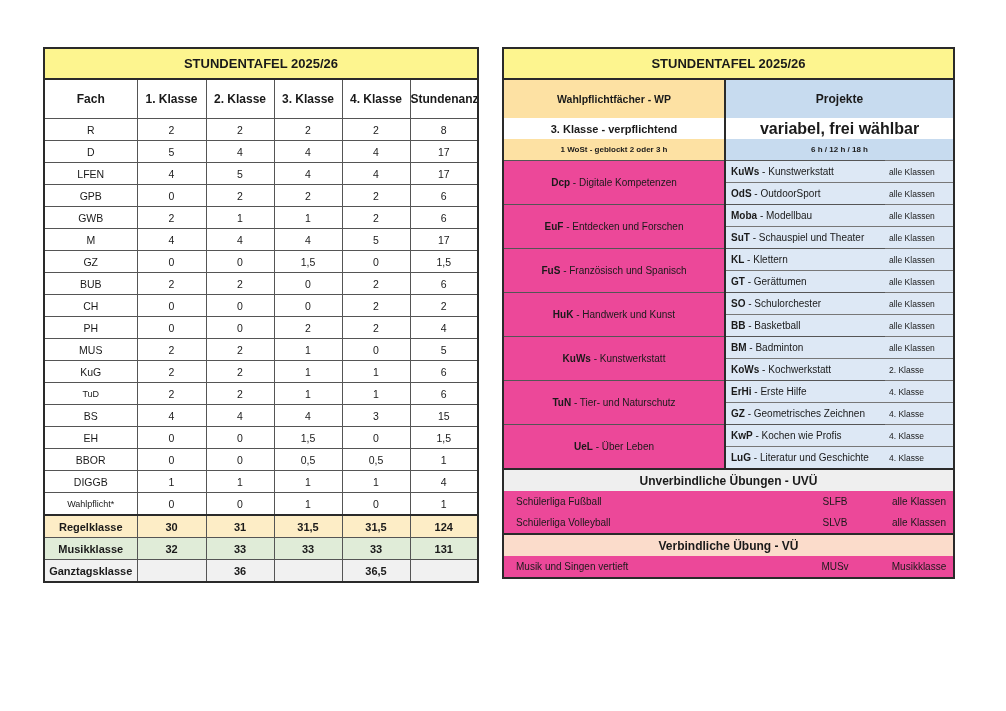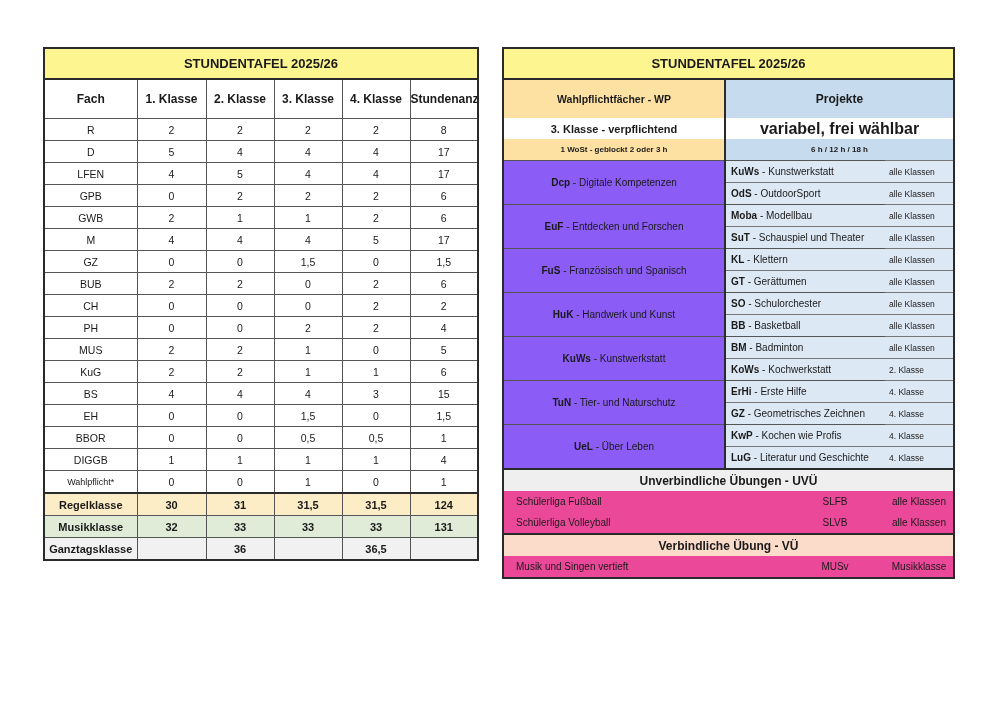--- a/index.html
+++ b/index.html
@@ -20,21 +20,21 @@
   
   #right { left:502px; top:47px; width:451px; border:2px solid #2a2a2a; }
   #right td { font-size:10px; height:21px; }
   #right .title { background:#fdf58f; font-weight:bold; font-size:13px; height:29px; text-align:center; border-bottom:2px solid #2a2a2a; }
   #right .wp { background:#fde1a3; text-align:center; font-weight:bold; font-size:10.5px; border-right:2px solid #2a2a2a; }
   #right .pj { background:#c7dbef; text-align:center; font-weight:bold; font-size:12px; }
   #right .sub-wp { background:#ffffff; text-align:center; font-weight:bold; font-size:11px; border-right:2px solid #2a2a2a; }
   #right .sub-pj { background:#ffffff; text-align:center; font-weight:bold; font-size:16px; }
   #right .sub2-wp { background:#fde1a3; text-align:center; font-weight:bold; font-size:8px; border-right:2px solid #2a2a2a; }
   #right .sub2-pj { background:#c7dbef; text-align:center; font-weight:bold; font-size:8px; }
-  #right .wp-item { background:#8b5cf6; text-align:center; border-right:2px solid #2a2a2a; border-top:1px solid #555; font-size:10px; }
+  #right .wp-item { background:#ec4899; text-align:center; border-right:2px solid #2a2a2a; border-top:1px solid #555; font-size:10px; }
   #right .pj-item { background:#dde8f5; padding-left:5px; border-top:1px solid #777; font-size:10px; }
   #right .pj-cls { background:#dde8f5; font-size:8.5px; border-top:1px solid #777; padding-left:4px; }
   #right .uvu-h { background:#efefef; text-align:center; font-weight:bold; font-size:12px; border-top:2px solid #2a2a2a; }
   #right .vu-h { background:#fbdccb; text-align:center; font-weight:bold; font-size:12px; border-top:2px solid #2a2a2a; }
   #right .plain { background:#ec4899; font-size:10px; }
   #right .pl-name { padding-left:12px; }
   #right .pl-code { text-align:center; padding-left:60px; }
   #right .pl-cls { text-align:center; }
   b { font-weight:bold; }
 </style>
@@ -154,20 +154,28 @@
       </tr>
       <tr>
         <td>KuG</td>
         <td>2</td>
         <td>2</td>
         <td>1</td>
         <td>1</td>
         <td>6</td>
       </tr>
       <tr>
+        <td class="small">TuD</td>
+        <td>2</td>
+        <td>2</td>
+        <td>1</td>
+        <td>1</td>
+        <td>6</td>
+      </tr>
+      <tr>
         <td>BS</td>
         <td>4</td>
         <td>4</td>
         <td>4</td>
         <td>3</td>
         <td>15</td>
       </tr>
       <tr>
         <td>EH</td>
         <td>0</td>

